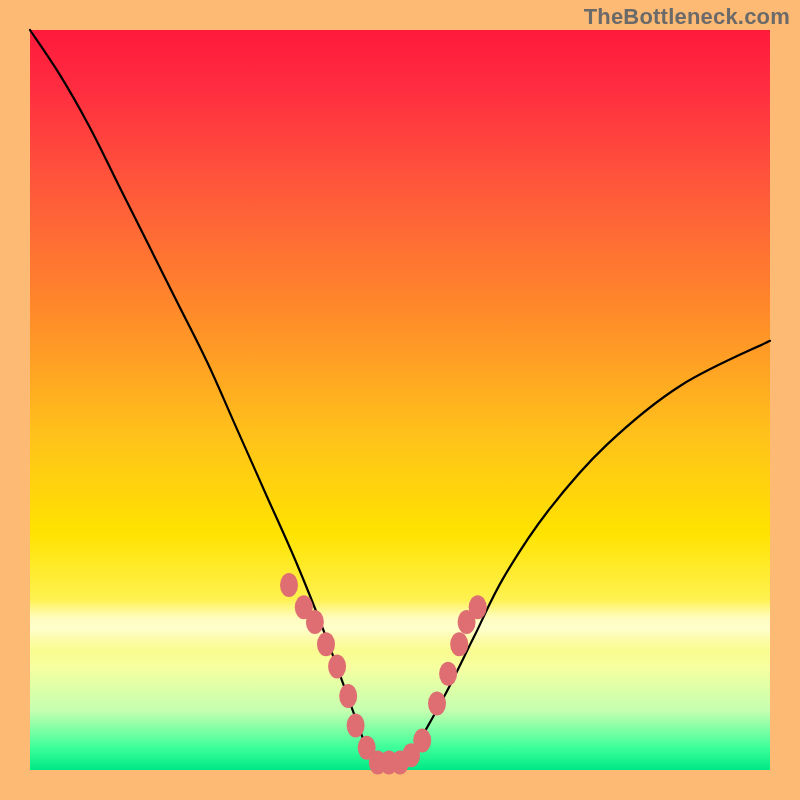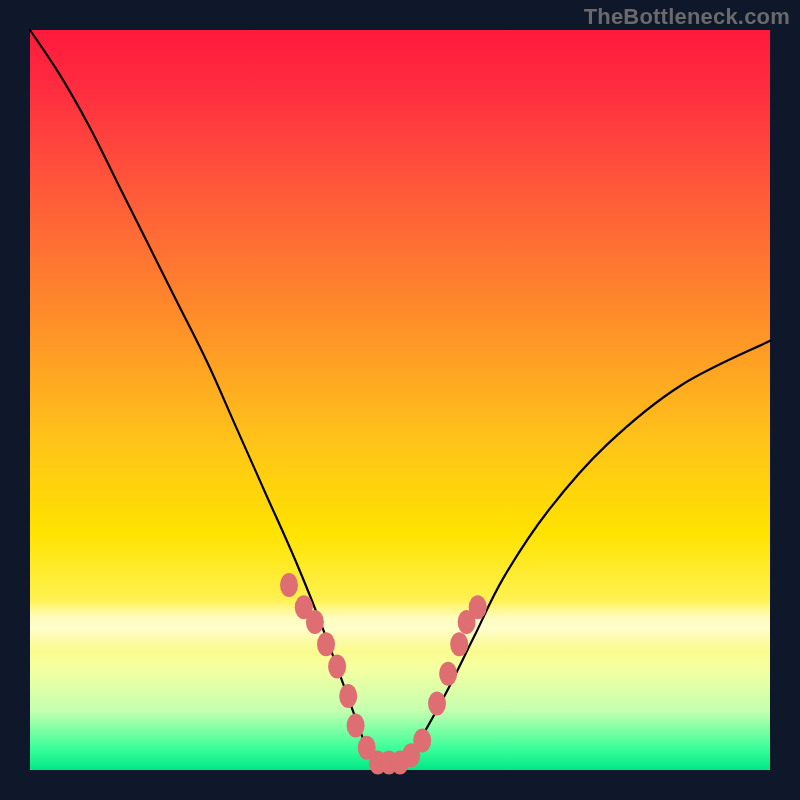--- a/index.html
+++ b/index.html
@@ -10,21 +10,21 @@
     background: #000;
     overflow: hidden;
     font-family: Arial, Helvetica, sans-serif;
   }
   .frame {
     position: absolute;
     left: 0;
     top: 0;
     width: 800px;
     height: 800px;
-    background: #0f172a;
+    background: #fdba74;
   }
   .plot {
     position: absolute;
     left: 30px;
     top: 30px;
     width: 740px;
     height: 740px;
     
     background: linear-gradient(to bottom,
       #ff1a3c 0%,

